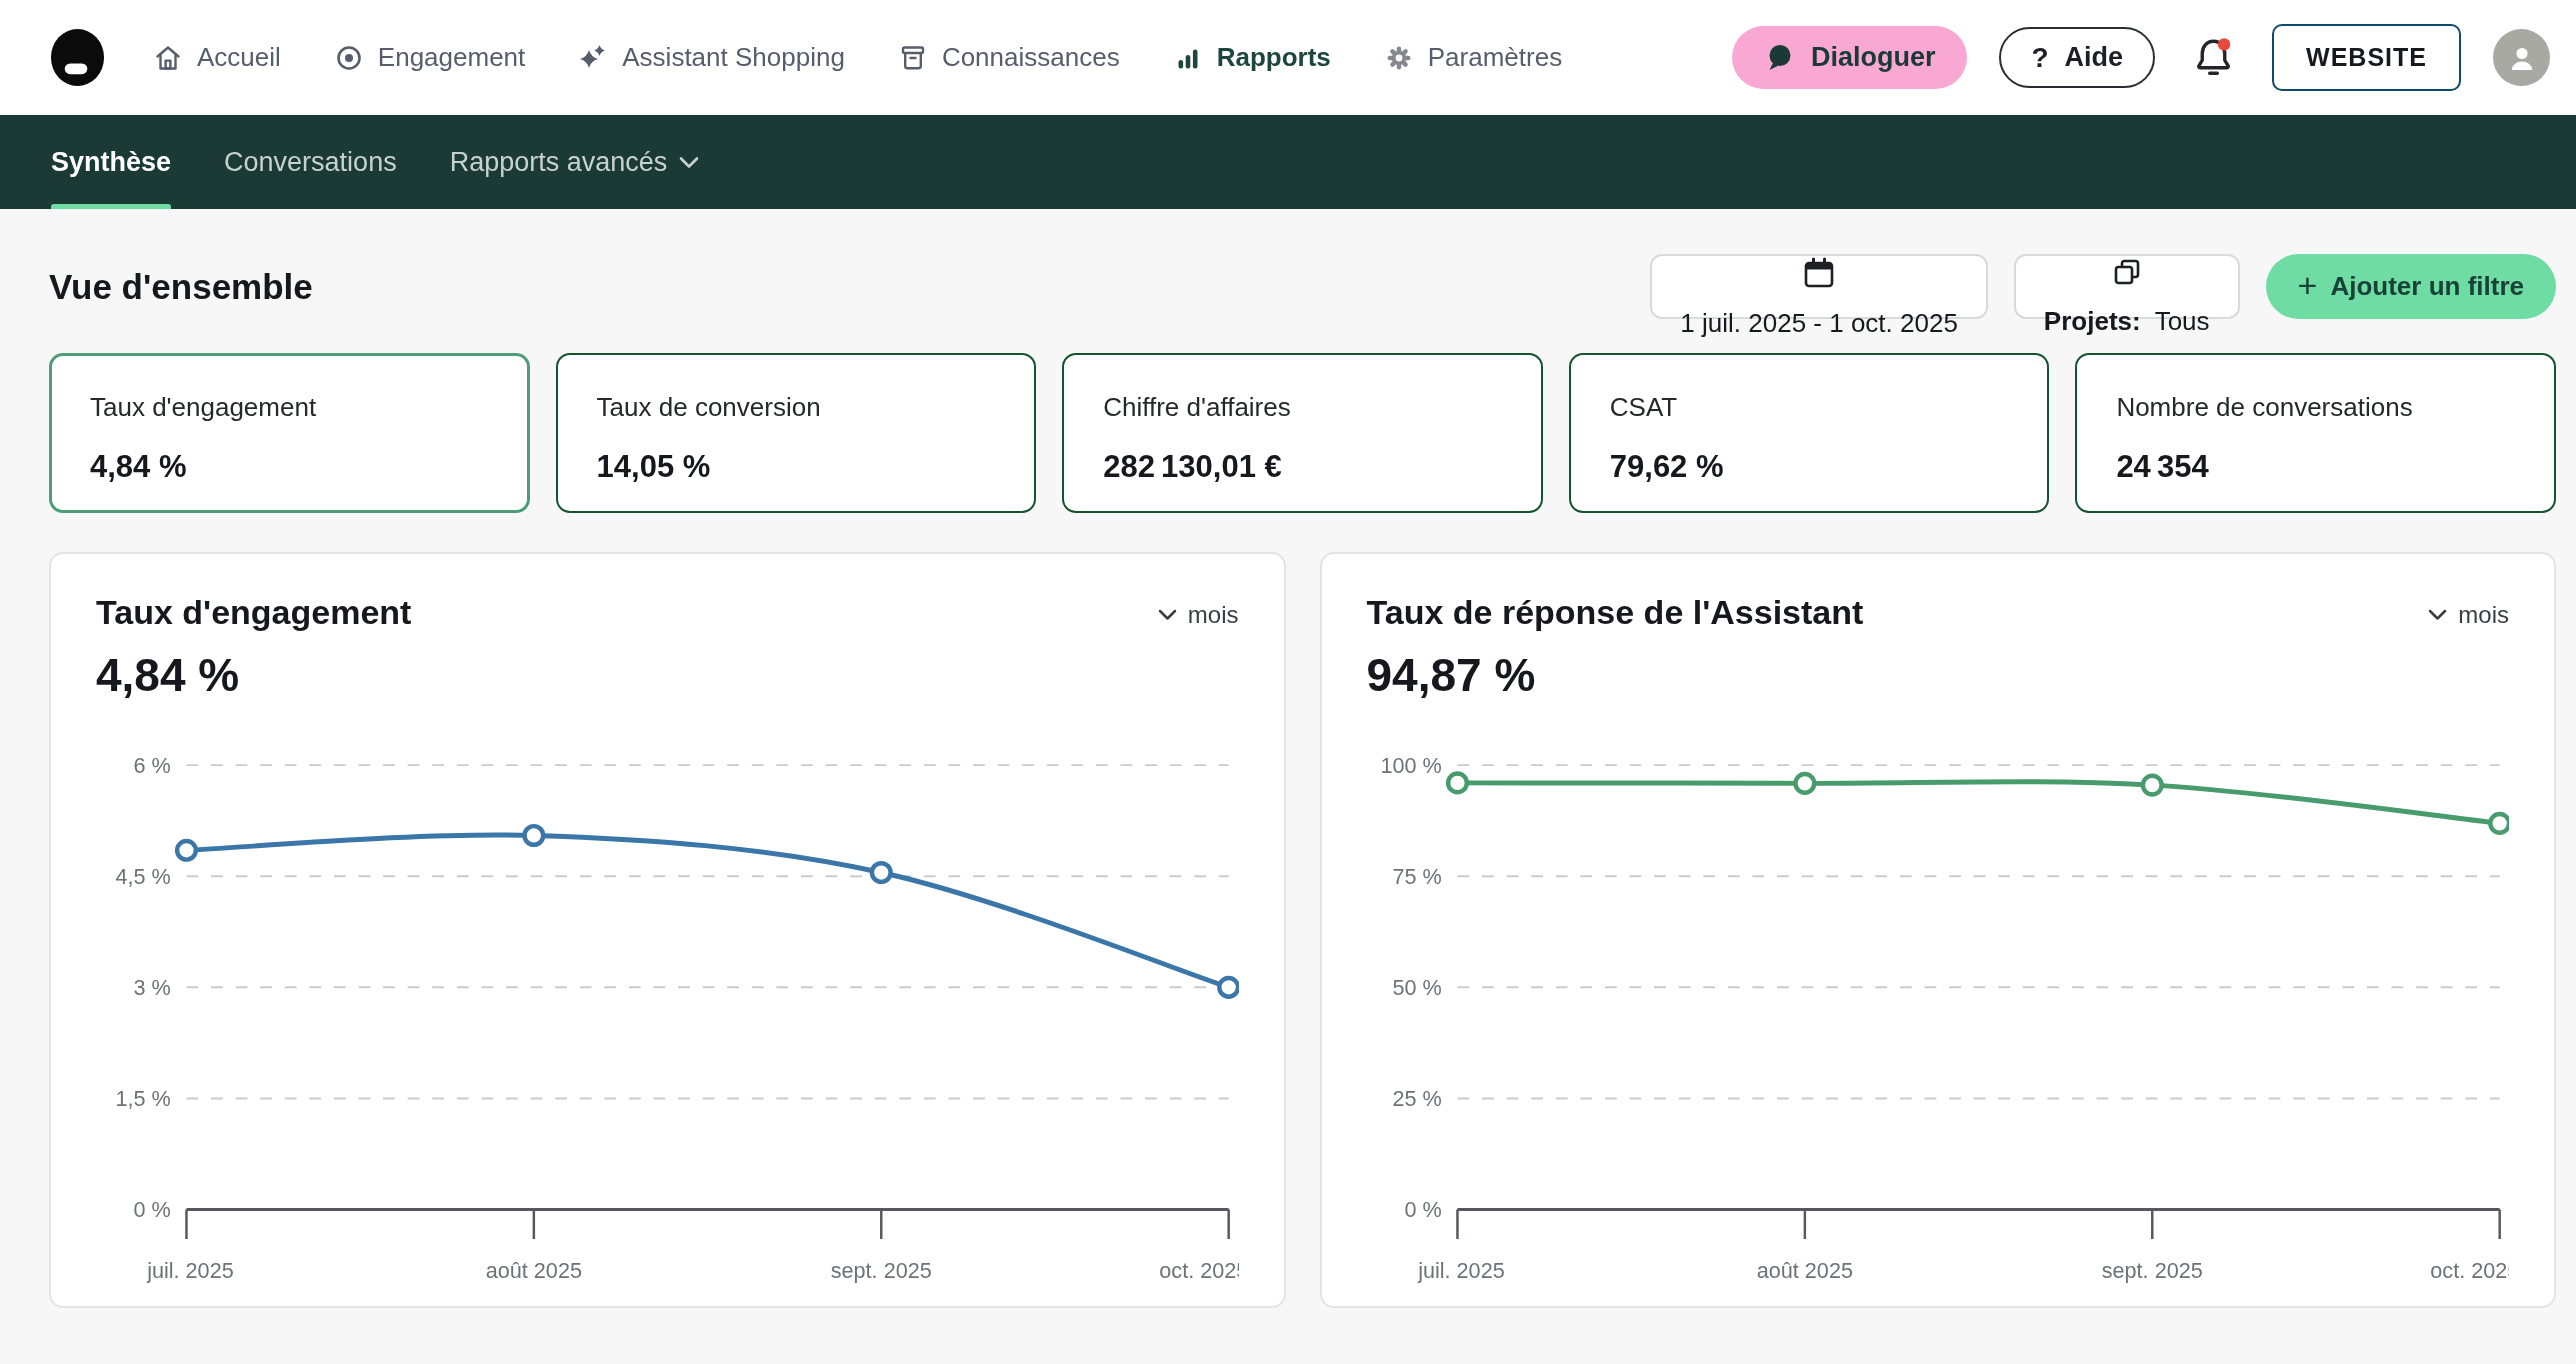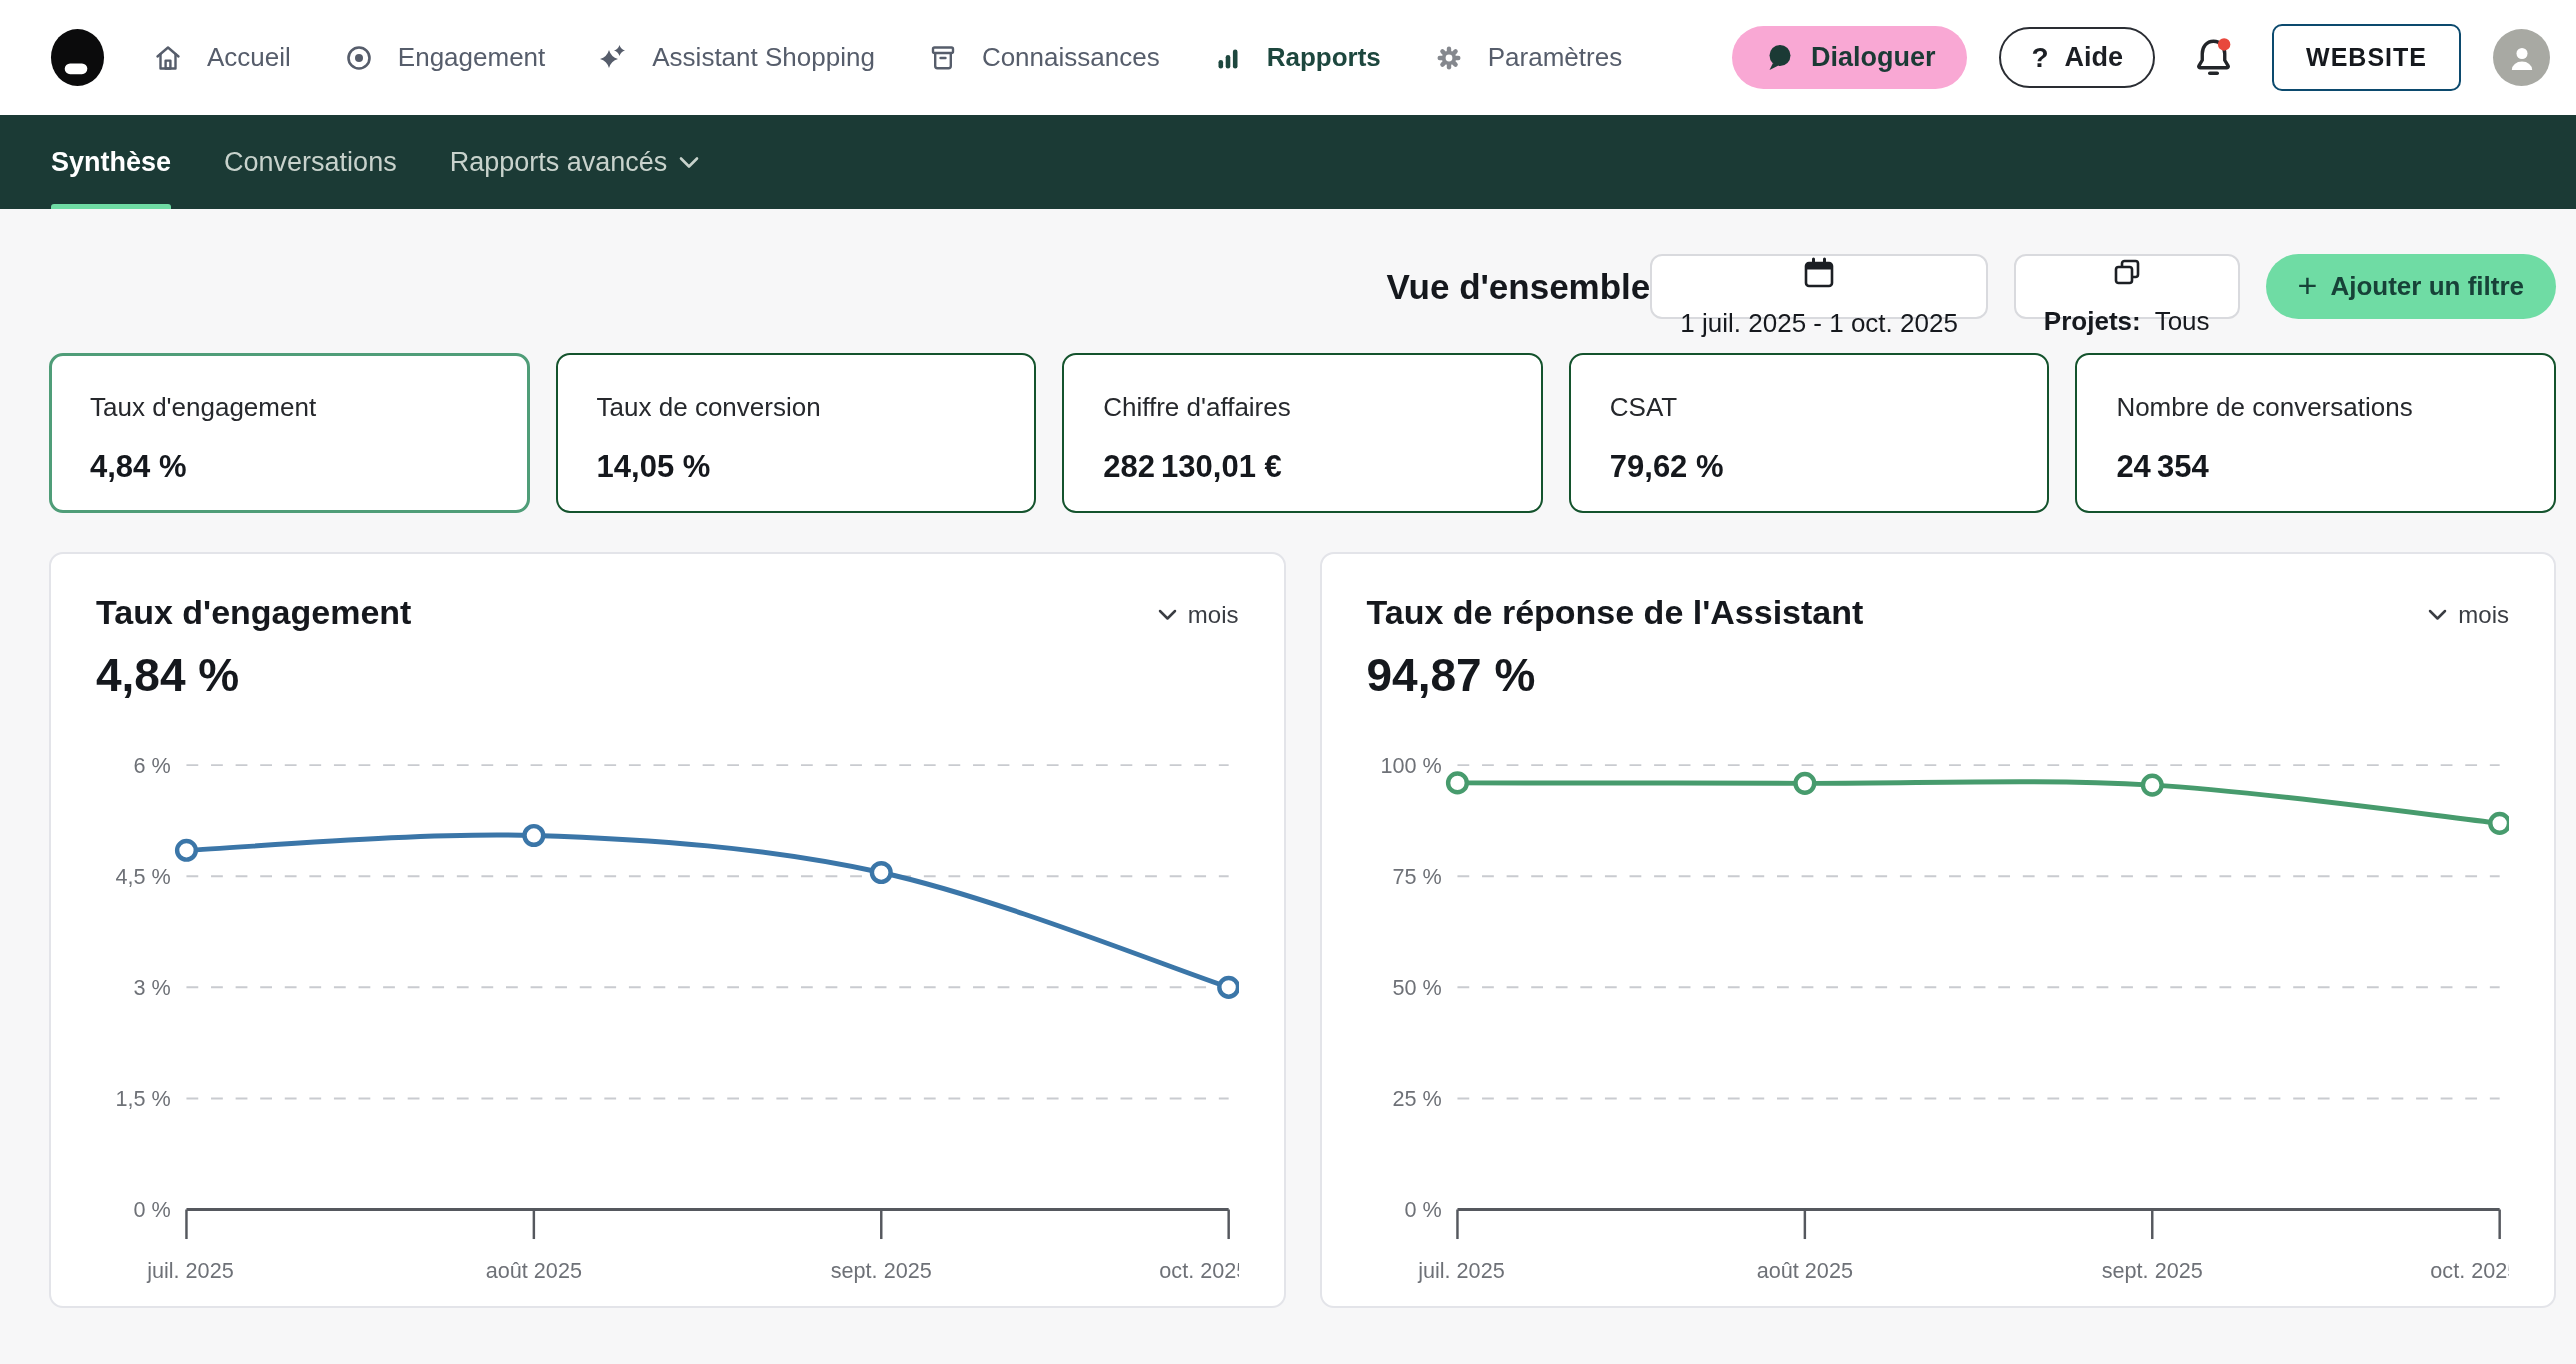--- a/index.html
+++ b/index.html
@@ -9,40 +9,40 @@
     background:#f7f7f8; color:#16191e;
     font-family:"Liberation Sans","DejaVu Sans",sans-serif;
     font-size:26px;
   }
   button { font-family:inherit; cursor:pointer; }
 
   
   .topnav { height:115px; background:#fff; display:flex; align-items:center; padding:0 26px 0 49px; }
   .logo { width:57px; height:59px; flex:0 0 auto; cursor:pointer; }
   .main-menu { display:flex; align-items:center; gap:53px; margin-left:47px; }
-  .nav-item { display:flex; align-items:center; gap:24px; font-size:26px; font-weight:500; color:#565d6b; cursor:pointer; white-space:nowrap; }
+  .nav-item { display:flex; align-items:center; gap:14px; font-size:26px; font-weight:500; color:#565d6b; cursor:pointer; white-space:nowrap; }
   .nav-item .nicon { display:flex; align-items:center; }
   .nav-item.active { color:#1d473e; font-weight:700; }
   .topnav-right { margin-left:auto; display:flex; align-items:center; gap:32px; }
   .btn-dialoguer { height:63px; border:none; border-radius:32px; background:#f9a8d4; color:#1b3a35; font-size:27px; font-weight:700; display:flex; align-items:center; gap:15px; padding:0 32px; }
   .btn-aide { height:61px; background:#fff; border:2.5px solid #2a2d33; border-radius:31px; font-size:27px; font-weight:600; color:#1c1f24; display:flex; align-items:center; gap:16px; padding:0 30px; }
   .btn-aide .qmark { font-weight:700; font-size:28px; }
   .bell-btn { position:relative; background:none; border:none; padding:4px; display:flex; }
   .btn-website { height:67px; background:#fff; border:2px solid #0c4a6e; border-radius:10px; font-size:25px; font-weight:600; letter-spacing:1px; color:#16191e; padding:0 32px; }
   .avatar { width:57px; height:57px; border-radius:50%; background:#a8a9a3; display:flex; align-items:center; justify-content:center; cursor:pointer; }
 
   
   .subnav { height:94px; background:#1b3a35; display:flex; align-items:stretch; gap:53px; padding:0 0 0 51px; }
   .subtab { display:flex; align-items:center; gap:12px; font-size:27px; color:#c8d2cc; position:relative; cursor:pointer; white-space:nowrap; }
   .subtab.active { color:#ffffff; font-weight:600; }
   .subtab.active::after { content:""; position:absolute; left:0; right:0; bottom:0; height:5px; background:#6fdca4; border-radius:3px 3px 0 0; }
 
   
   main { padding:45px 20px 0 49px; }
-  .page-header { display:flex; justify-content:flex-end; align-items:center; }
+  .page-header { display:flex; justify-content:space-between; align-items:center; }
   .page-title { margin:0; font-size:35px; font-weight:700; color:#15181d; }
   .page-subtitle { margin:18px 0 0; font-size:26px; color:#272a30; }
   .doc-link { color:#3173a9; font-weight:500; text-decoration:none; cursor:pointer; }
   .filter-actions { display:flex; align-items:center; gap:26px; }
   .white-btn { height:65px; background:#fff; border:2px solid #d9dade; border-radius:12px; font-size:26px; color:#16191e; display:flex; align-items:center; gap:18px; padding:0 28px; white-space:nowrap;flex-direction:column; }
   .white-btn .bold { font-weight:700; }
   .btn-add-filter { height:65px; border:none; border-radius:33px; background:#6fdca4; color:#174238; font-size:26px; font-weight:600; display:flex; align-items:center; gap:13px; padding:0 32px; white-space:nowrap; }
   .btn-add-filter .plus { font-size:34px; font-weight:500; line-height:1; margin-top:-3px; }
 
   

